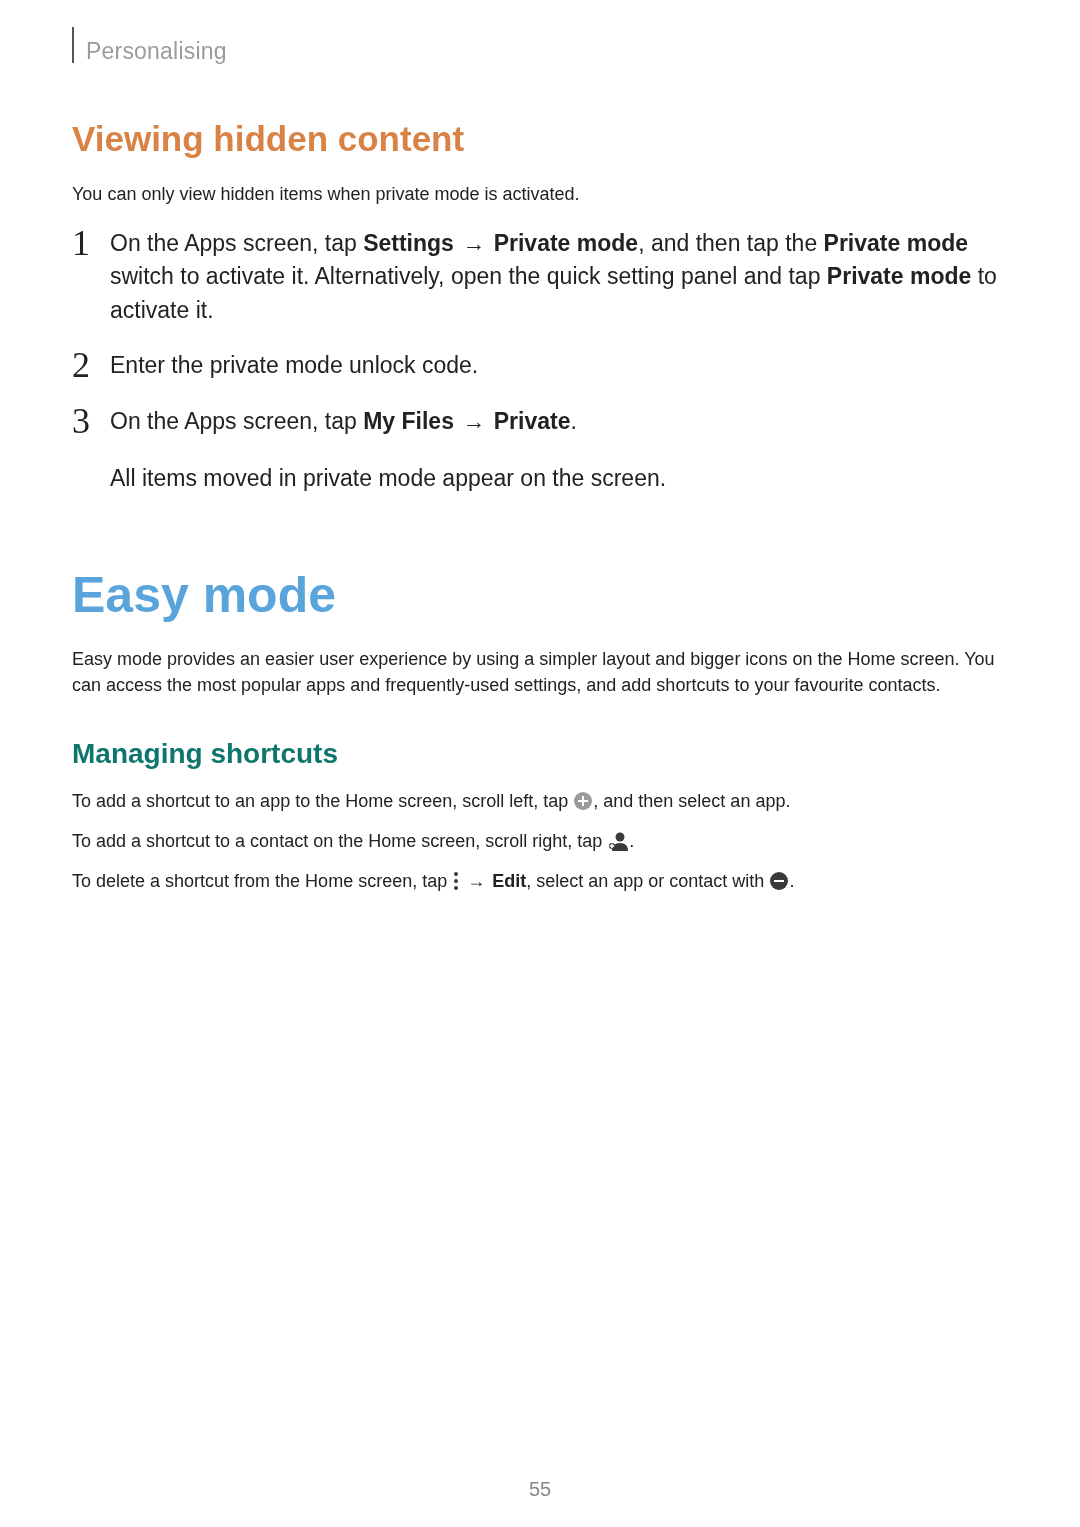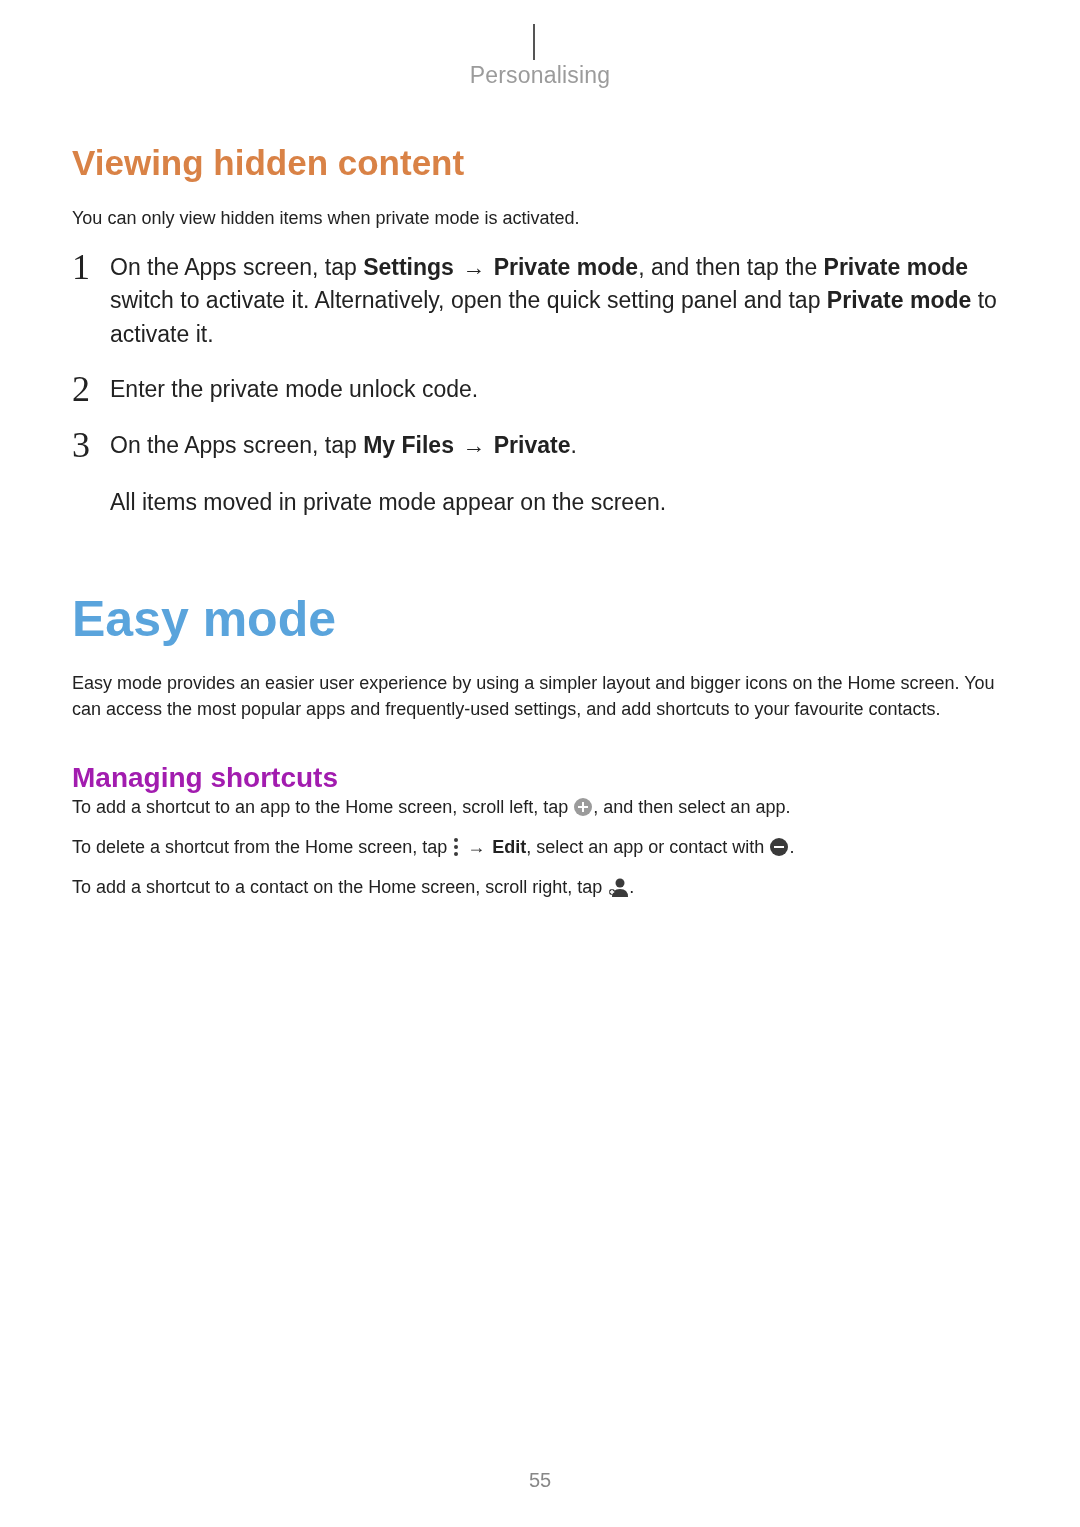--- a/index.html
+++ b/index.html
@@ -13,21 +13,20 @@
     }
     .page {
       padding: 36px 72px 0 72px;
       position: relative;
       height: 100%;
     }
     .header-row {
       display: flex;
       align-items: center;
       margin-bottom: 54px;
-      flex-direction: column;
     }
     .header-bar {
       width: 2px;
       height: 36px;
       background: #555;
       margin-right: 12px;
       margin-top: -12px;
     }
     .breadcrumb {
       font-size: 23px;
@@ -45,22 +44,23 @@
     .h1 {
       font-size: 50px;
       font-weight: 700;
       color: #5aa4dc;
       margin-top: 70px;
       margin-bottom: 22px;
     }
     .h3 {
       font-size: 28px;
       font-weight: 700;
-      color: #a21caf;
+      color: #0f766e;
       margin-top: 40px;
+      margin-bottom: 18px;
     }
     .para {
       font-size: 18px;
       line-height: 1.45;
       color: #222;
       margin-bottom: 14px;
     }
     .ol {
       list-style: none;
       counter-reset: none;
@@ -97,21 +97,21 @@
       padding: 0 2px;
     }
     .icon {
       display: inline-flex;
       vertical-align: middle;
       position: relative;
       top: -1px;
     }
     .page-num {
       position: absolute;
-      bottom: 35px;
+      bottom: 26px;
       left: 0;
       width: 100%;
       text-align: center;
       font-size: 20px;
       color: #888;
     }
   </style>
 </head>
 <body>
 
@@ -150,38 +150,38 @@
   <div class="h3">Managing shortcuts</div>
 
   <p class="para">To add a shortcut to an app to the Home screen, scroll left, tap <span class="icon">
         <svg width="20" height="20" viewBox="0 0 20 20">
           <circle cx="10" cy="10" r="9" fill="#9b9b9b"></circle>
           <rect x="9" y="5" width="2" height="10" fill="#fff"></rect>
           <rect x="5" y="9" width="10" height="2" fill="#fff"></rect>
         </svg>
       </span>, and then select an app.</p>
 
+  <p class="para">To add a shortcut to a contact on the Home screen, scroll right, tap <span class="icon">
+        <svg width="22" height="22" viewBox="0 0 22 22">
+          <circle cx="13" cy="7" r="4.5" fill="#3a3a3a"></circle>
+          <path d="M5 21 Q5 13 13 13 Q21 13 21 21 Z" fill="#3a3a3a"></path>
+          <circle cx="5" cy="16" r="3" fill="#3a3a3a"></circle>
+          <rect x="4.2" y="13.8" width="1.6" height="4.4" fill="#fff"></rect>
+          <rect x="2.8" y="15.2" width="4.4" height="1.6" fill="#fff"></rect>
+        </svg>
+      </span>.</p>
+
   <p class="para">To delete a shortcut from the Home screen, tap <span class="icon">
         <svg width="8" height="22" viewBox="0 0 8 22">
           <circle cx="4" cy="4" r="2" fill="#3a3a3a"></circle>
           <circle cx="4" cy="11" r="2" fill="#3a3a3a"></circle>
           <circle cx="4" cy="18" r="2" fill="#3a3a3a"></circle>
         </svg>
       </span> <span class="arrow">→</span> <b>Edit</b>, select an app or contact with <span class="icon">
         <svg width="20" height="20" viewBox="0 0 20 20">
           <circle cx="10" cy="10" r="9" fill="#3a3a3a"></circle>
           <rect x="5" y="9" width="10" height="2" fill="#fff"></rect>
         </svg>
       </span>.</p>
 
-  <p class="para">To add a shortcut to a contact on the Home screen, scroll right, tap <span class="icon">
-        <svg width="22" height="22" viewBox="0 0 22 22">
-          <circle cx="13" cy="7" r="4.5" fill="#3a3a3a"></circle>
-          <path d="M5 21 Q5 13 13 13 Q21 13 21 21 Z" fill="#3a3a3a"></path>
-          <circle cx="5" cy="16" r="3" fill="#3a3a3a"></circle>
-          <rect x="4.2" y="13.8" width="1.6" height="4.4" fill="#fff"></rect>
-          <rect x="2.8" y="15.2" width="4.4" height="1.6" fill="#fff"></rect>
-        </svg>
-      </span>.</p>
-
   <div class="page-num">55</div>
 
 </div>
 
 </body></html>

